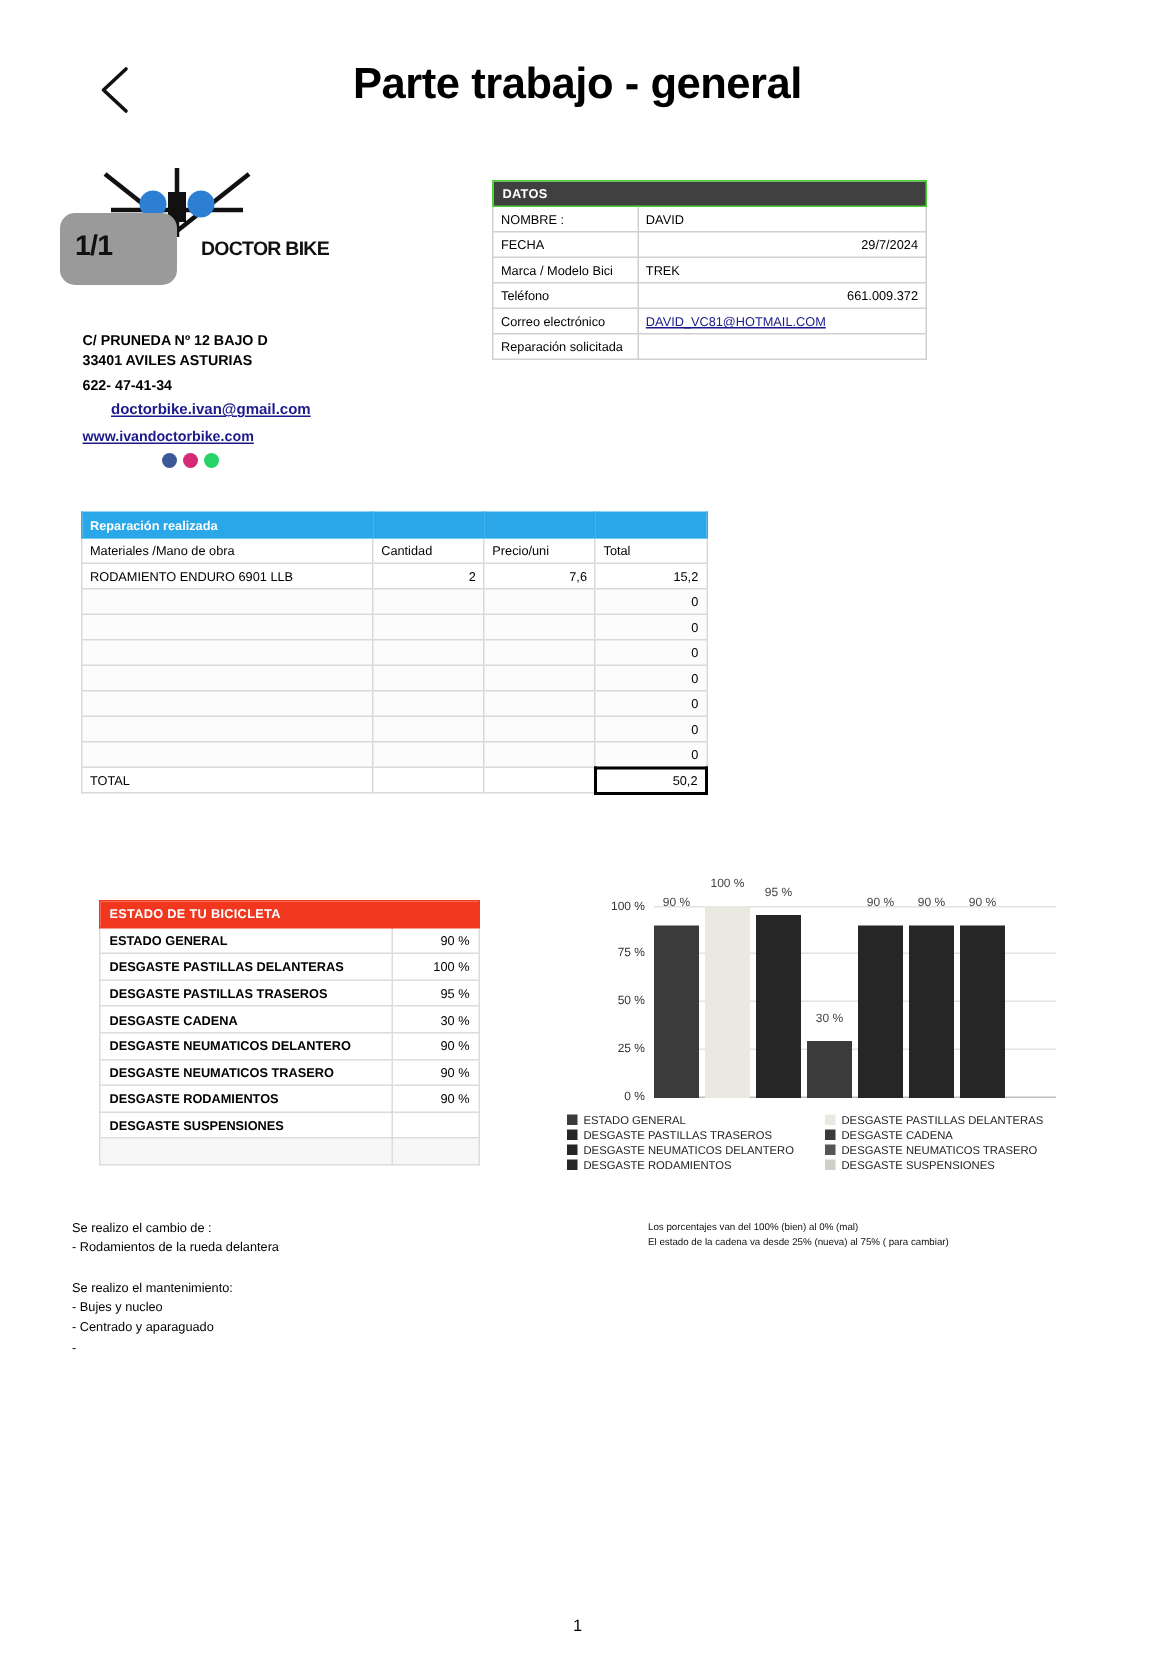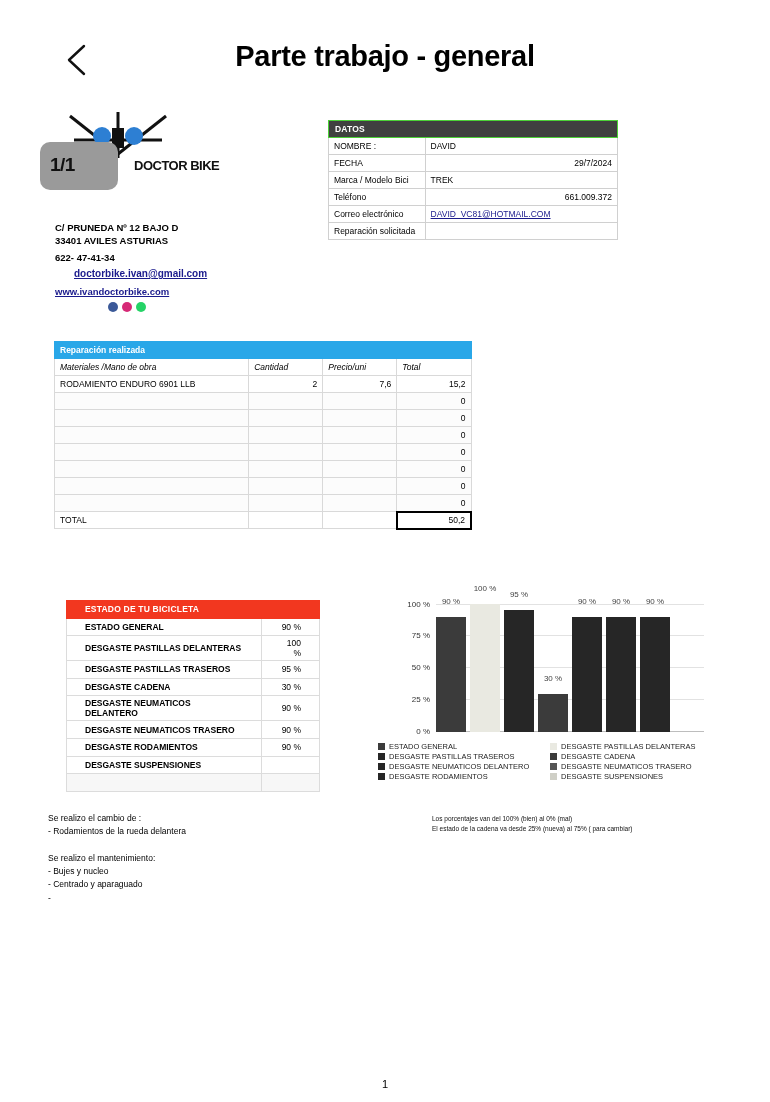--- a/index.html
+++ b/index.html
@@ -78,36 +78,36 @@
   .datos .v a { color: #1a1a8c; text-decoration: underline; }
 
   
   .rep {
     position: absolute; left: 54px; top: 341px; width: 418px;
     border-collapse: collapse; font-size: 8.5px;
   }
   .rep td { border: 1px solid #d9d9d9; height: 17px; padding: 2px 5px; }
   .rep .bluebar { background: #29A7E8; color: #fff; font-weight: bold; border: 1px solid #29A7E8; }
   .rep .bluebar.plain { background: #29A7E8; }
-  .rep .colhdr { background: #fff; font-style: italic; }
+  .rep .colhdr { background: #fff; }
   .rep .num { text-align: right; }
   .rep .c1 { width: 165px; }
   .rep .c2 { width: 63px; }
   .rep .c3 { width: 63px; }
   .rep .c4 { width: 63px; }
   .rep .emptyrow td { background: #fcfcfc; }
   .rep .totalcell { border: 2px solid #000; font-weight: normal; text-align: right; }
   .rep .totallbl { font-weight: normal; }
 
   
   .estado {
     position: absolute; left: 66px; top: 600px; width: 254px;
     border-collapse: collapse; font-size: 8.5px;
   }
-  .estado td { border: 1px solid #dcdcdc; height: 17.6px; padding: 2px 18px; margin-top: 16px; }
+  .estado td { border: 1px solid #dcdcdc; height: 17.6px; padding: 2px 6px; margin-top: 16px; }
   .estado .hdr {
     background: #F2371F; color: #fff; font-weight: bold; border: 1px solid #F2371F;
     font-size: 8.5px; letter-spacing: 0.2px;
   }
   .estado .lbl { width: 196px; font-weight: bold; }
   .estado .val { width: 58px; text-align: right; }
   .estado .blank td { background: #f7f7f7; }
 
   
   .chart { position: absolute; left: 378px; top: 600px; width: 345px; height: 150px; }

